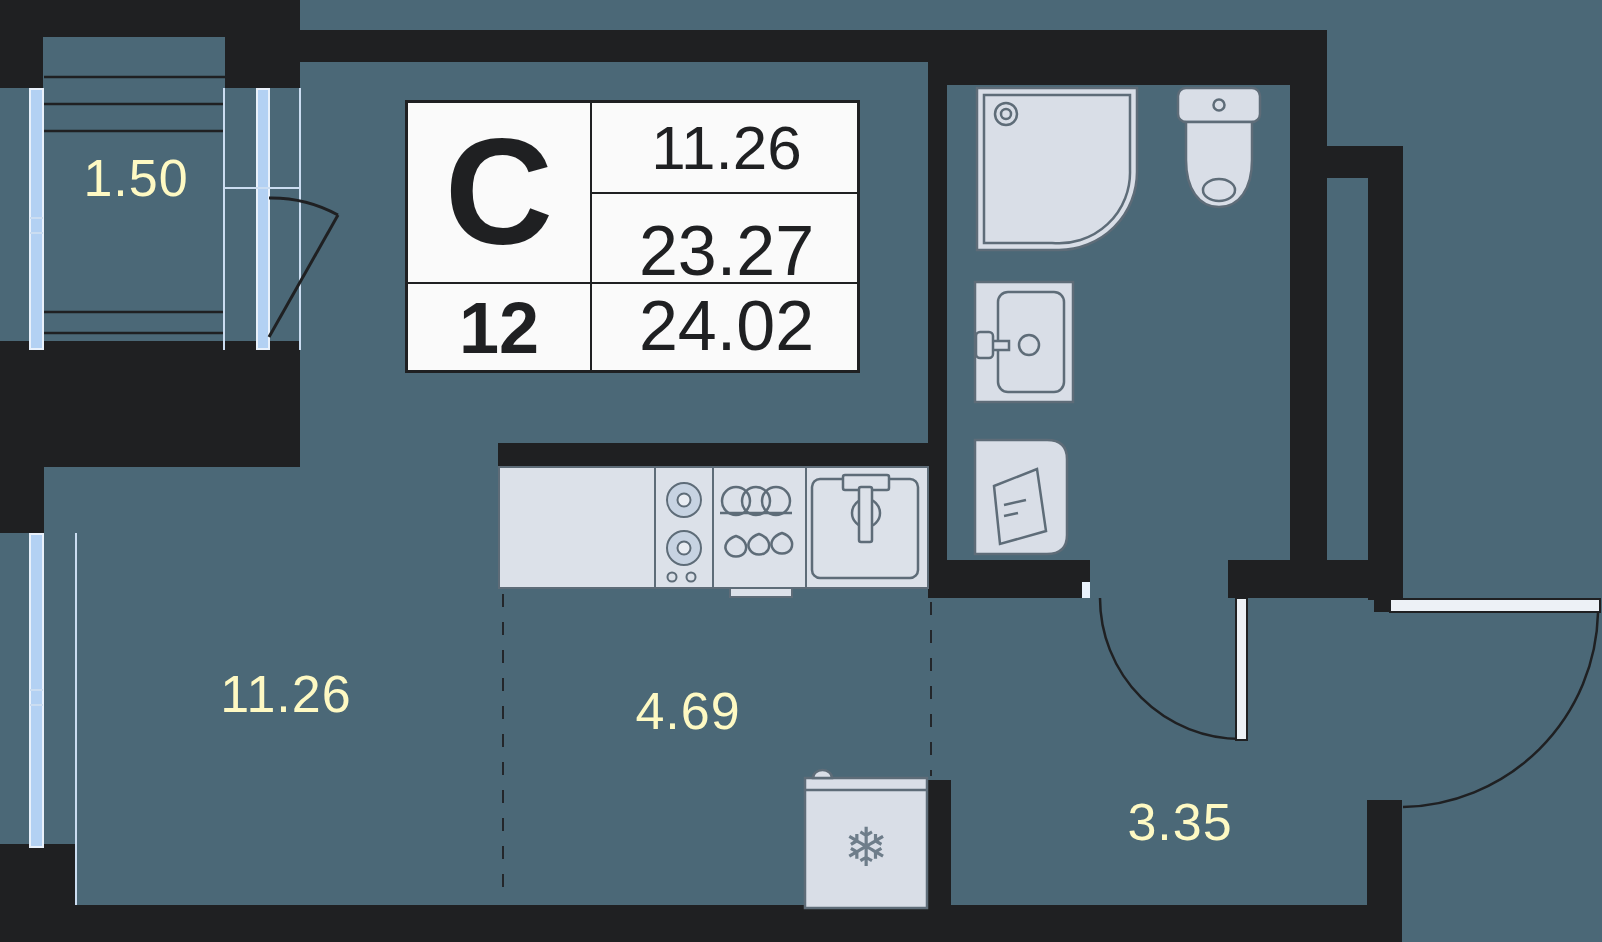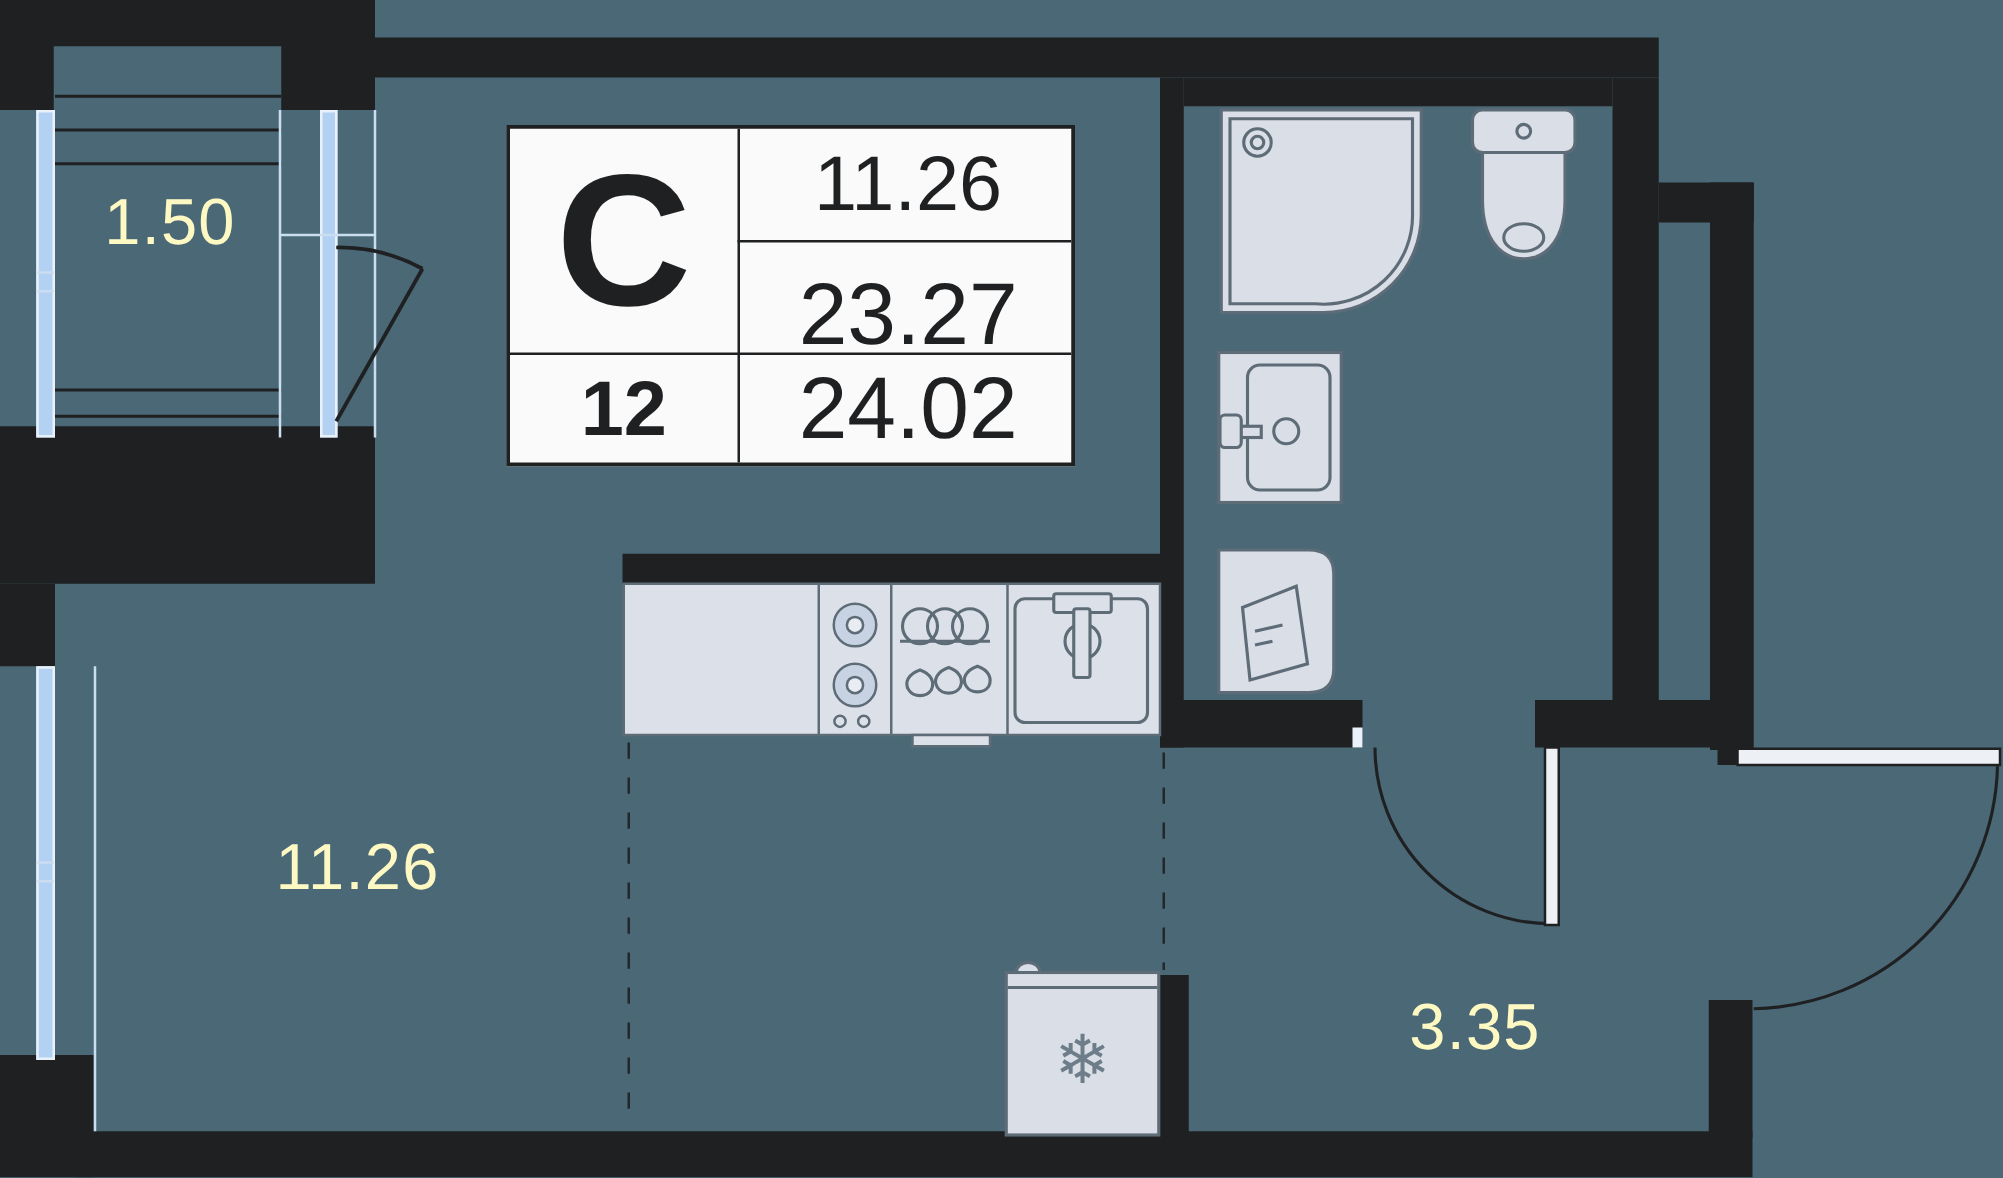--- a/index.html
+++ b/index.html
@@ -11,21 +11,21 @@
   .area-label{position:absolute;transform:translate(-50%,-50%);font-size:52px;
               color:#fef9c3;letter-spacing:1px;white-space:nowrap;}
   .card{position:absolute;left:405px;top:100px;width:455px;height:273px;
         background:#FAFAFA;border:3px solid #1F2022;box-sizing:border-box;}
   .card .v1{position:absolute;left:182px;top:0;width:2px;height:100%;background:#1F2022;}
   .card .h-full{position:absolute;left:0;top:179px;width:100%;height:2px;background:#1F2022;}
   .card .h-right{position:absolute;left:182px;top:89px;right:0;height:2px;background:#1F2022;}
   .card .cell{position:absolute;display:flex;align-items:center;justify-content:center;
               color:#1F2022;}
   .cell.type{left:0;top:0;width:182px;height:179px;font-size:150px;font-weight:bold;}
-  .cell.floor{left:0;top:179px;width:182px;height:91px;font-size:62px;font-weight:bold;}
+  .cell.floor{left:0;top:179px;width:182px;height:91px;font-size:72px;font-weight:bold;}
   .cell.a1{left:184px;top:0;width:269px;height:89px;font-size:62px;}
   .cell.a2{left:184px;top:103px;width:269px;height:90px;font-size:70px;}
   .cell.a3{left:184px;top:179px;width:269px;height:88px;font-size:70px;}
 </style>
 </head>
 <body>
 
 <div class="plan">
 
   <div class="wall" style="left:0;top:0;width:300px;height:37px"></div>
@@ -168,15 +168,16 @@
     <div class="h-right"></div>
     <div class="cell type">С</div>
     <div class="cell floor">12</div>
     <div class="cell a1">11.26</div>
     <div class="cell a2">23.27</div>
     <div class="cell a3">24.02</div>
   </div>
 
   <div class="area-label" style="left:136px;top:178px">1.50</div>
   <div class="area-label" style="left:286px;top:694px">11.26</div>
+  <div class="area-label" style="left:688px;top:711px">4.69</div>
   <div class="area-label" style="left:1180px;top:822px">3.35</div>
 
 </div>
 
 </body></html>

